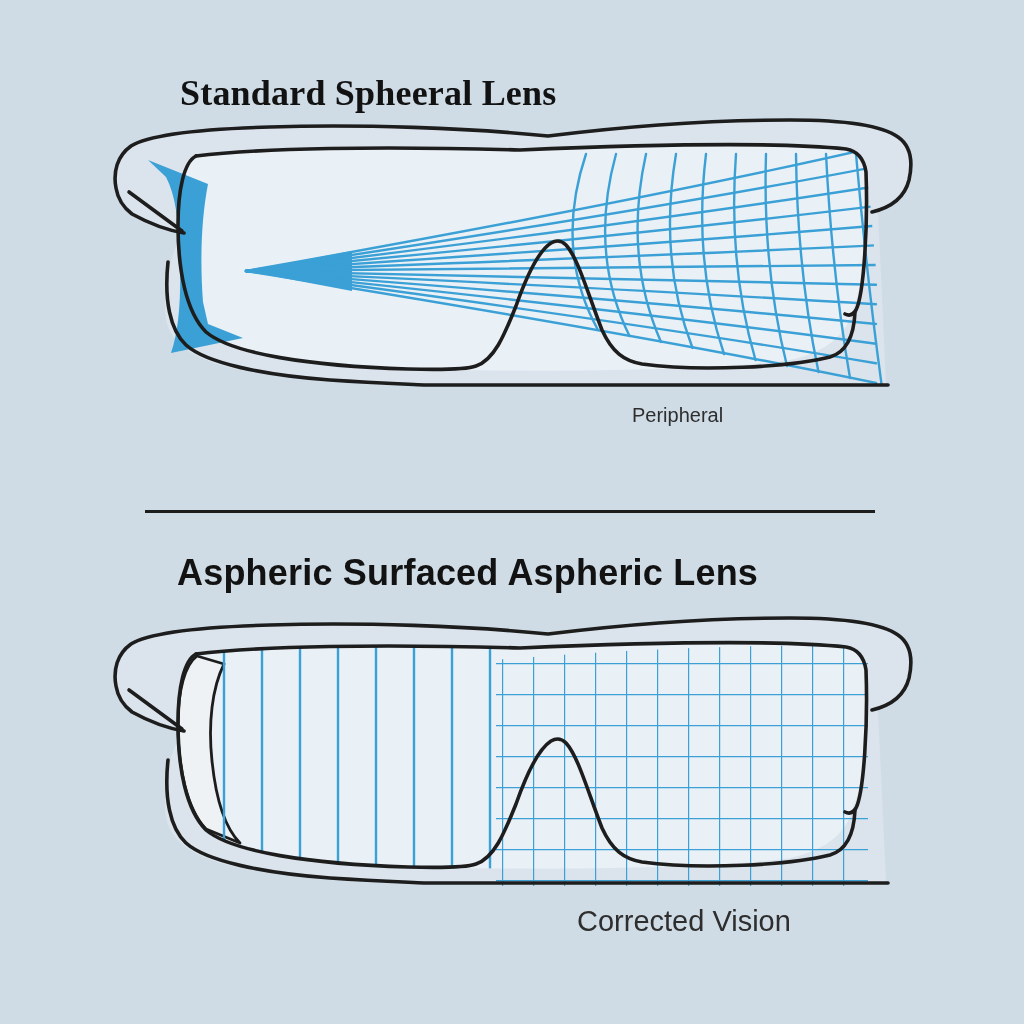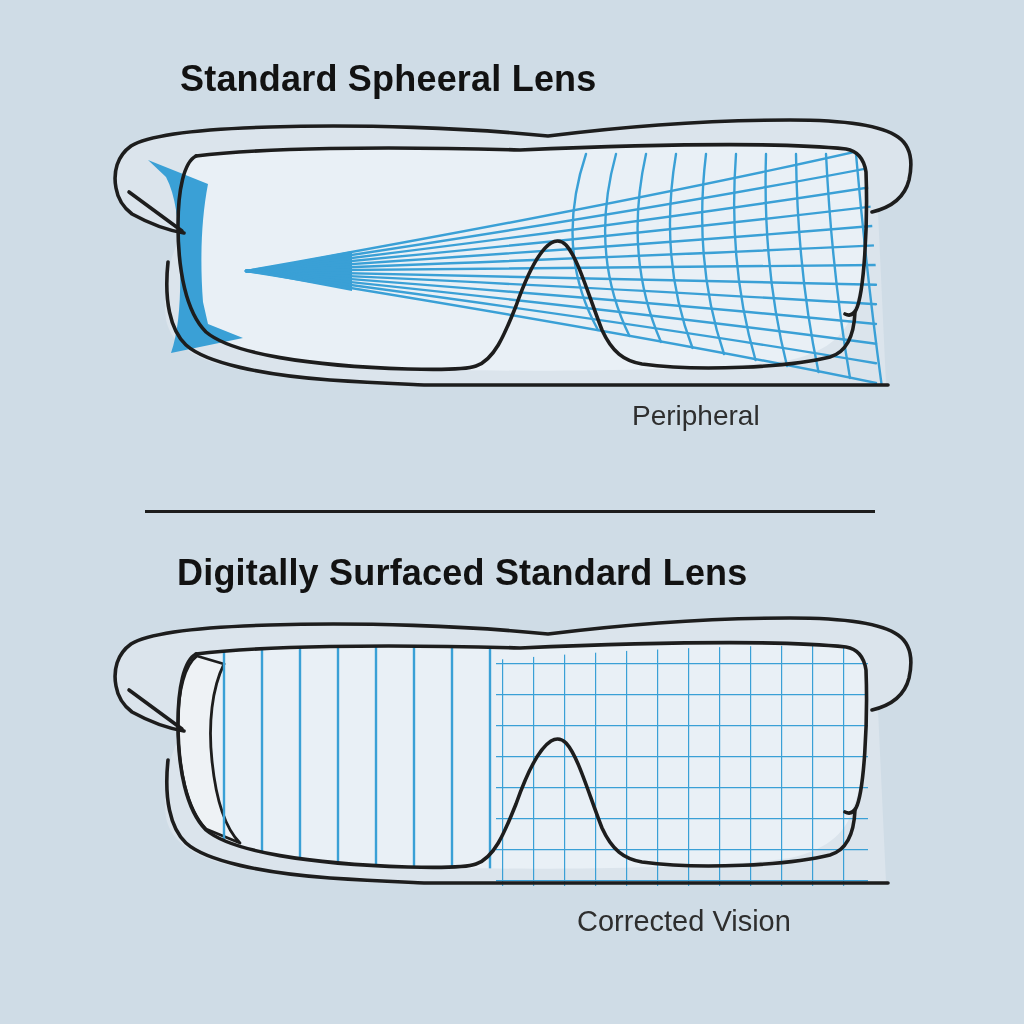--- a/index.html
+++ b/index.html
@@ -11,21 +11,21 @@
     width:1024px;height:1024px;position:relative;overflow:hidden;
     background:var(--bg);
     font-family:"Liberation Sans","DejaVu Sans",sans-serif;
   }
   .fig{position:absolute;left:0;top:0;width:1024px;height:1024px;}
   .panel-title{
     position:absolute;font-weight:bold;font-size:36px;letter-spacing:.2px;
     color:var(--title);white-space:nowrap;
   }
   .caption{
-    position:absolute;font-size:28px;line-height:37px;color:var(--label);
+    position:absolute;font-size:20px;line-height:37px;color:var(--label);
     white-space:nowrap;
   }
   .divider{
     position:absolute;left:145px;top:510px;width:730px;height:3px;
     background:var(--ink);
   }
   .blue-stroke{stroke:var(--accent);fill:none;stroke-width:2.4;stroke-linecap:round;}
   .frame-stroke{stroke:var(--ink);fill:none;stroke-width:3.6;stroke-linecap:round;stroke-linejoin:round;}
 </style>
 </head>
@@ -106,23 +106,23 @@
         <line x1="376" y1="140" x2="376" y2="392" class="blue-stroke"></line>
         <line x1="414" y1="140" x2="414" y2="392" class="blue-stroke"></line>
         <line x1="452" y1="140" x2="452" y2="392" class="blue-stroke"></line>
         <line x1="490" y1="140" x2="490" y2="392" class="blue-stroke"></line>
       </g>
     <rect id="sqgrid-rect" fill="url(#sqgrid)" clip-path="url(#squareGridClip)" x="496" y="140" width="373" height="252"></rect>
     <use href="#frame-strokes"></use>
   </g>
 </svg>
 
-<div class="panel-title" style="left:180px;top:58px;">Standard Spheeral Lens</div>
+<div class="panel-title" style="left:180px;top:72px;font-family:Liberation Serif, serif;">Standard Spheeral Lens</div>
 
 <div class="caption" style="left:632px;top:397px;">
   <div>Peripheral</div>
 </div>
 
 <div class="divider"></div>
 
-<div class="panel-title" style="left:177px;top:552px;">Digitally Surfaced Standard Lens</div>
+<div class="panel-title" style="left:177px;top:552px;">Aspheric Surfaced Aspheric Lens</div>
 
 <div class="caption" style="left:577px;top:903px;font-size:29px;">Corrected Vision</div>
 
 </body></html>

